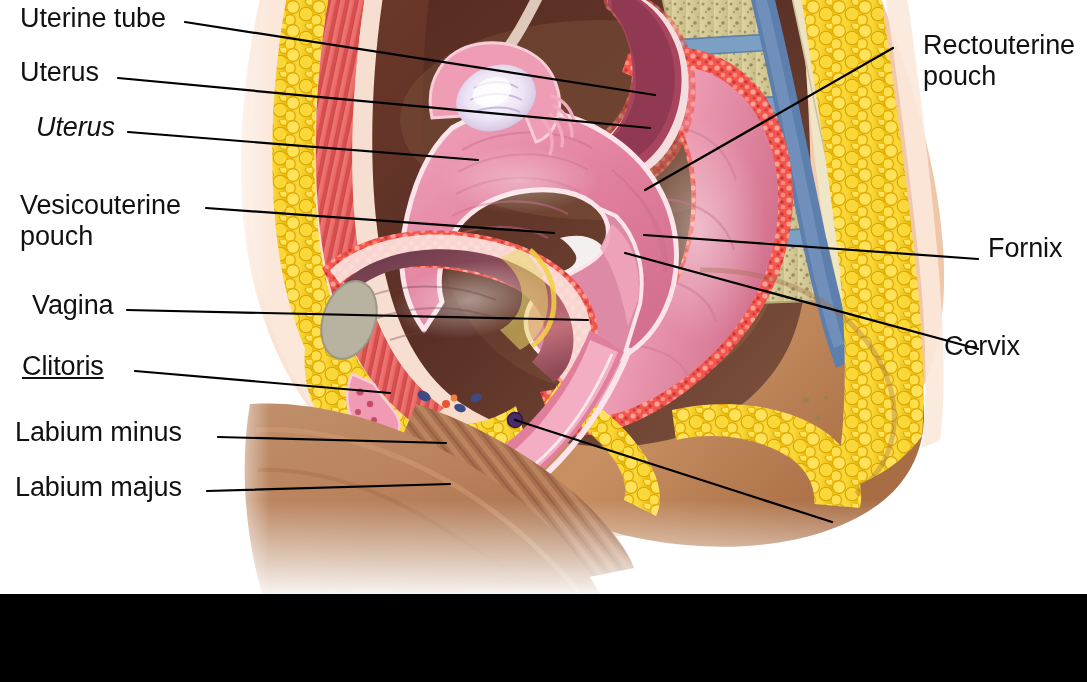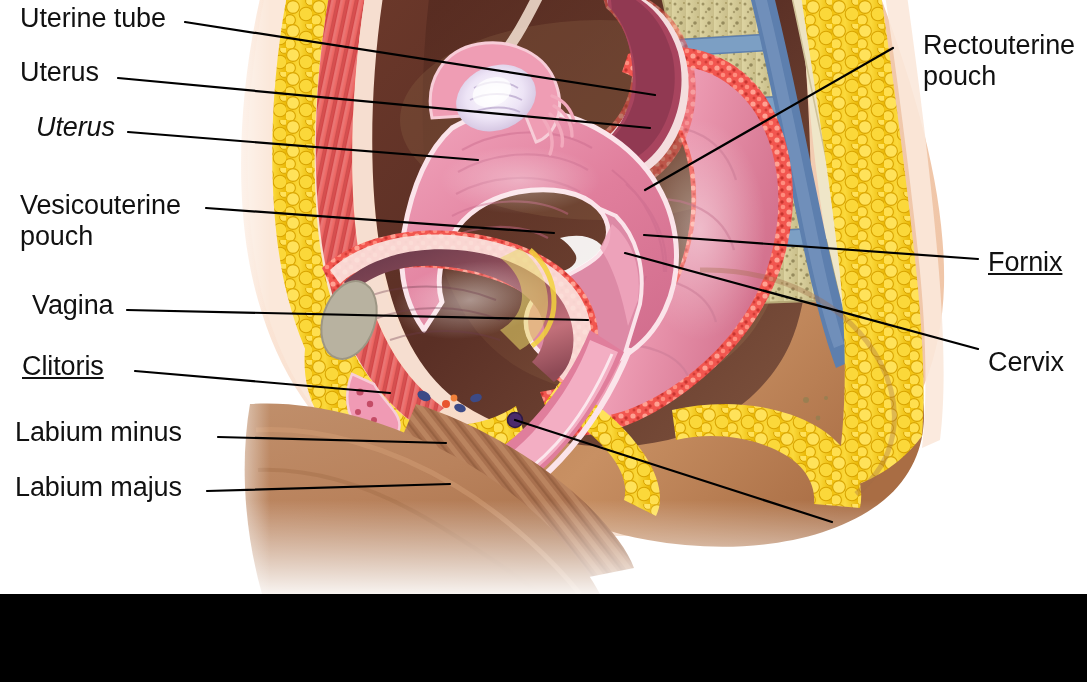--- a/index.html
+++ b/index.html
@@ -391,17 +391,17 @@
   <div class="lbl" style="left:36px;  top:112px;font-style:italic;">Uterus</div>
   <div class="lbl" style="left:20px;  top:190px;">Vesicouterine
 pouch</div>
   <div class="lbl" style="left:20px;  top:290px;margin-left:12px;">Vagina</div>
   <div class="lbl" style="left:22px;  top:351px;text-decoration:underline;">Clitoris</div>
   <div class="lbl" style="left:15px;  top:472px;">Labium majus</div>
   <div class="lbl" style="left:15px;  top:417px;">Labium minus</div>
 
   <div class="lbl r" style="right:12px; top:30px;">Rectouterine
 pouch</div>
-  <div class="lbl" style="left:988px; top:247px;text-decoration:underline;">Fornix</div>
-  <div class="lbl" style="left:988px; top:331px;margin-top:16px;">Cervix</div>
+  <div class="lbl" style="left:988px; top:233px;">Fornix</div>
+  <div class="lbl" style="left:944px; top:331px;">Cervix</div>
 
   <div id="blackbar"></div>
 </div>
 
 </body></html>

